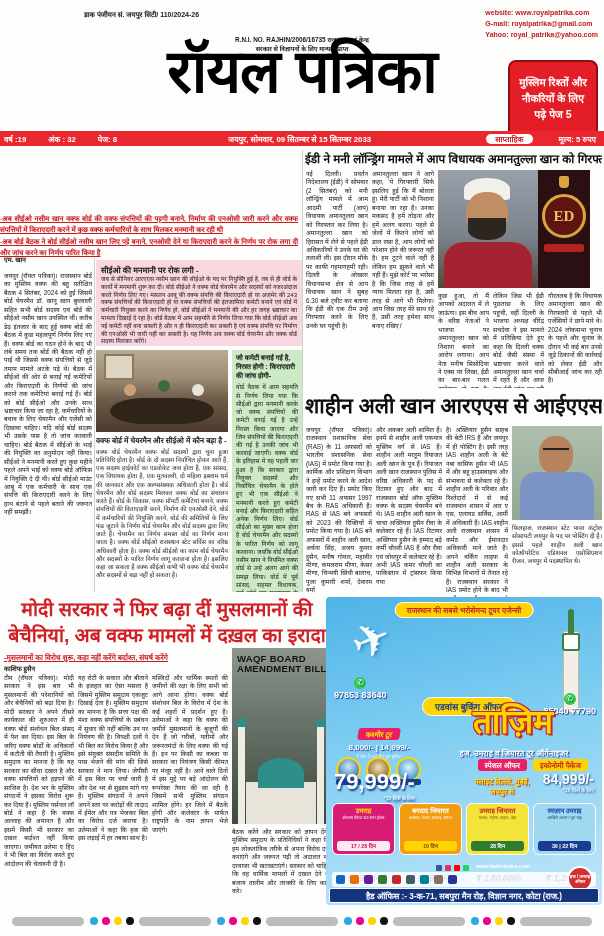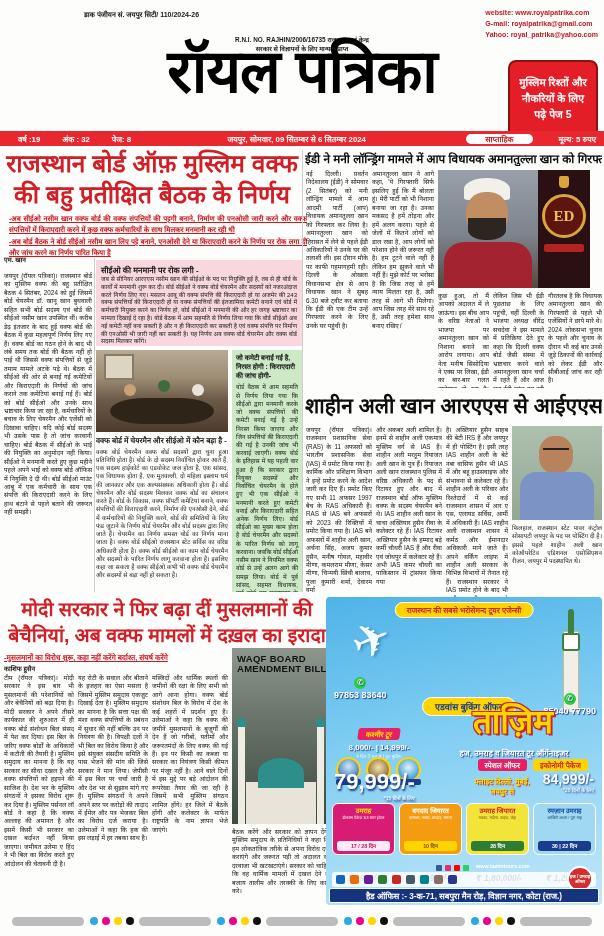--- a/index.html
+++ b/index.html
@@ -28,27 +28,27 @@
   .box-right {
     right:6px; top:60px; width:90px; height:78px; background:#e41e26; border:2px solid #8e1014;
     border-radius:8px; color:#fff; font-weight:bold; font-size:10.5px; text-align:center;
     padding:6px 5px; line-height:1.5; display:flex; align-items:center; justify-content:center;
   }
   .date-bar {
     left:0; top:131px; width:604px; height:15px; background:#e8282e; color:#fff;
     font-size:7.8px; font-weight:bold; display:flex; align-items:center;
   }
   .date-bar .db { margin-left:22px; white-space:nowrap; }
-  .date-bar .db:first-child { margin-left:18px; }
+  .date-bar .db:first-child { margin-left:4px; }
   .date-bar .db-date { flex:1; text-align:center; }
-  .db-pill { background:#fff; color:#d32127; border-radius:7px; padding:0 19px; margin-left:4px; white-space:nowrap; }
+  .db-pill { background:#fff; color:#d32127; border-radius:7px; padding:0 9px; margin-left:4px; white-space:nowrap; }
   .db-price { margin:0 8px 0 26px; white-space:nowrap; }
   
   .waqf-headline { left:2px; top:149px; width:300px; font-size:24.5px; font-weight:800; color:#d01f26; text-align:center; line-height:1.25; }
-  .waqf-bullets { left:9px; top:214px; width:298px; font-size:7.1px; font-weight:bold; color:#c81a20; line-height:1.55; }
+  .waqf-bullets { left:0; top:214px; width:298px; font-size:7.1px; font-weight:bold; color:#c81a20; line-height:1.55;font-family:Liberation Serif, serif; }
   .waqf-bullets div { text-decoration:underline; margin-bottom:1px; text-align:justify; }
   .waqf-byline { left:4px; top:256px; width:88px; font-size:6.6px; font-weight:bold; line-height:1.3; }
   .waqf-col1 { left:4px; top:272px; width:88px; height:318px; }
   .pink-box { left:96px; top:260px; width:206px; height:86px; background:#f8d7de; padding:4px 5px 3px; overflow:hidden; }
   .pink-box .ph { font-size:8px; font-weight:bold; margin-bottom:1px; }
   .pink-box .pb { font-size:6px; line-height:1.3; text-align:justify; }
   .green-box { left:232px; top:350px; width:70px; height:242px; background:#cde9c6; padding:4px 4px; overflow:hidden; }
   .green-box .gh { font-size:6.8px; font-weight:bold; line-height:1.3; margin-bottom:3px; }
   .green-box .gb { font-size:6.1px; line-height:1.35; text-align:justify; }
   .waqf-sub { left:96px; top:436px; width:132px; height:156px; overflow:hidden; }
@@ -180,26 +180,25 @@
     <div>सरकार से विज्ञापनों के लिए मान्यता प्राप्त</div>
   </div>
   <div class="abs masthead">रॉयल पत्रिका</div>
   <div class="abs box-right">
     <div>मुस्लिम रिश्तों और नौकरियों के लिए पढ़े पेज 5</div>
   </div>
   <div class="abs date-bar">
     <span class="db">वर्ष :19</span>
     <span class="db">अंक : 32</span>
     <span class="db">पेज: 8</span>
-    <span class="db-date">जयपुर, सोमवार, 09 सितम्बर से 6 सितम्बर 2024</span>
+    <span class="db-date">जयपुर, सोमवार, 09 सितम्बर से 15 सितम्बर 2033</span>
     <span class="db-pill">साप्ताहिक</span>
     <span class="db-price">मूल्य: 5 रुपए</span>
   </div>
 
-  <div class="abs waqf-headline">राजस्थान बोर्ड ऑफ़ मुस्लिम वक्फ की बहु प्रतीक्षित  बैठक के निर्णय</div>
   <div class="abs waqf-bullets">
     <div>-अब सीईओ नसीम खान वक्फ बोर्ड की वक्फ संपत्तियों की पट्टगी बनाने, निर्माण की एनओसी जारी करने और वक्फ संपत्तियों में किराएदारी करने में कुछ वक्फ कर्मचारियों के साथ मिलकर मनमानी कर रही थी</div>
     <div>-अब बोर्ड बैठक ने बोर्ड सीईओ नसीम खान लिए पट्टे बनाने, एनओसी देने या किराएदारी करने के निर्णय पर रोक लगा दी और जांच करने का निर्णय पारित किया है</div>
   </div>
   <div class="abs waqf-byline">एम. खान</div>
   <div class="col waqf-col1">जयपुर (रॉयल पत्रिका)। राजस्थान बोर्ड का मुस्लिम वक्फ की बहु प्रतीक्षित बैठक 4 सितंबर, 2024 को हुई जिसमें बोर्ड चेयरमैन डॉ. खानू खान बुधवाली सहित सभी बोर्ड सदस्य एवं बोर्ड की सीईओ नसीम खान उपस्थित थीं। करीब डेढ़ इंतजार के बाद हुई वक्फ बोर्ड की बैठक में कुछ महत्वपूर्ण निर्णय लिए गए हैं। वक्फ बोर्ड का गठन होने के बाद भी लंबे समय तक बोर्ड की बैठक नहीं हो पाई थी जिससे वक्फ संपत्तियों से जुड़े तमाम मामले अटके पड़े थे। बैठक में सीईओ की ओर से बनाई गई कमेटियों और किराएदारी के निर्णयों की जांच कराने तक कमेटियां बनाई गई हैं। बोर्ड को बोर्ड सीईओ और उनके साथ भ्रष्टाचार किया जा रहा है, कर्मचारियों के बचाव के लिए चेयरमैन और एजेंसी को दिखावा चाहिए। यदि कोई बोर्ड सदस्य भी उसके पास है तो जांच करवानी चाहिए। बोर्ड बैठक में सीईओ के भाई की नियुक्ति का अनुमोदन नहीं किया। सीईओ ने मनमानी करते हुए कुछ महीने पहले अपने भाई को वक्फ बोर्ड ऑफिस में नियुक्ति दे दी थी। बोर्ड सीईओ माउंट आबू में एक कर्मचारी के साथ एक संपत्ति की किराएदारी करने के लिए हाथ बंटाने से पहले बताने की जरूरत नहीं समझी।</div>
 
   <div class="abs pink-box">
     <div class="ph">सीईओ की मनमानी पर रोक लगी -</div>
     <div class="pb">जब से सीनियर आरएएस नसीम खान की सीईओ के पद पर नियुक्ति हुई है, तब से ही बोर्ड के कार्यों में मनमानी शुरू कर दी। बोर्ड सीईओ ने वक्फ बोर्ड चेयरमैन और सदस्यों को नजरअंदाज करते निर्णय लिए गए। मसलन आबू की वक्फ संपत्ति की किराएदारी हो या अजमेर की 243 वक्फ संपत्तियों की किराएदारी हो या वक्फ संपत्तियों की इंतजामिया कमेटी बनाने एवं बोर्ड में कर्मचारी नियुक्त करने का निर्णय हो, बोर्ड सीईओ ने मनमानी की और हर जगह भ्रष्टाचार का मामला दिखाई दे रहा है। बोर्ड बैठक में आम सहमति से निर्णय लिया गया कि बोर्ड सीईओ अब नई कमेटी नहीं बना सकती है और न ही किराएदारी कर सकती है एवं वक्फ संपत्ति पर निर्माण की एनओसी भी जारी नहीं कर सकती है। यह निर्णय अब वक्फ बोर्ड चेयरमैन और वक्फ बोर्ड सदस्य मिलकर करेंगे।</div>

